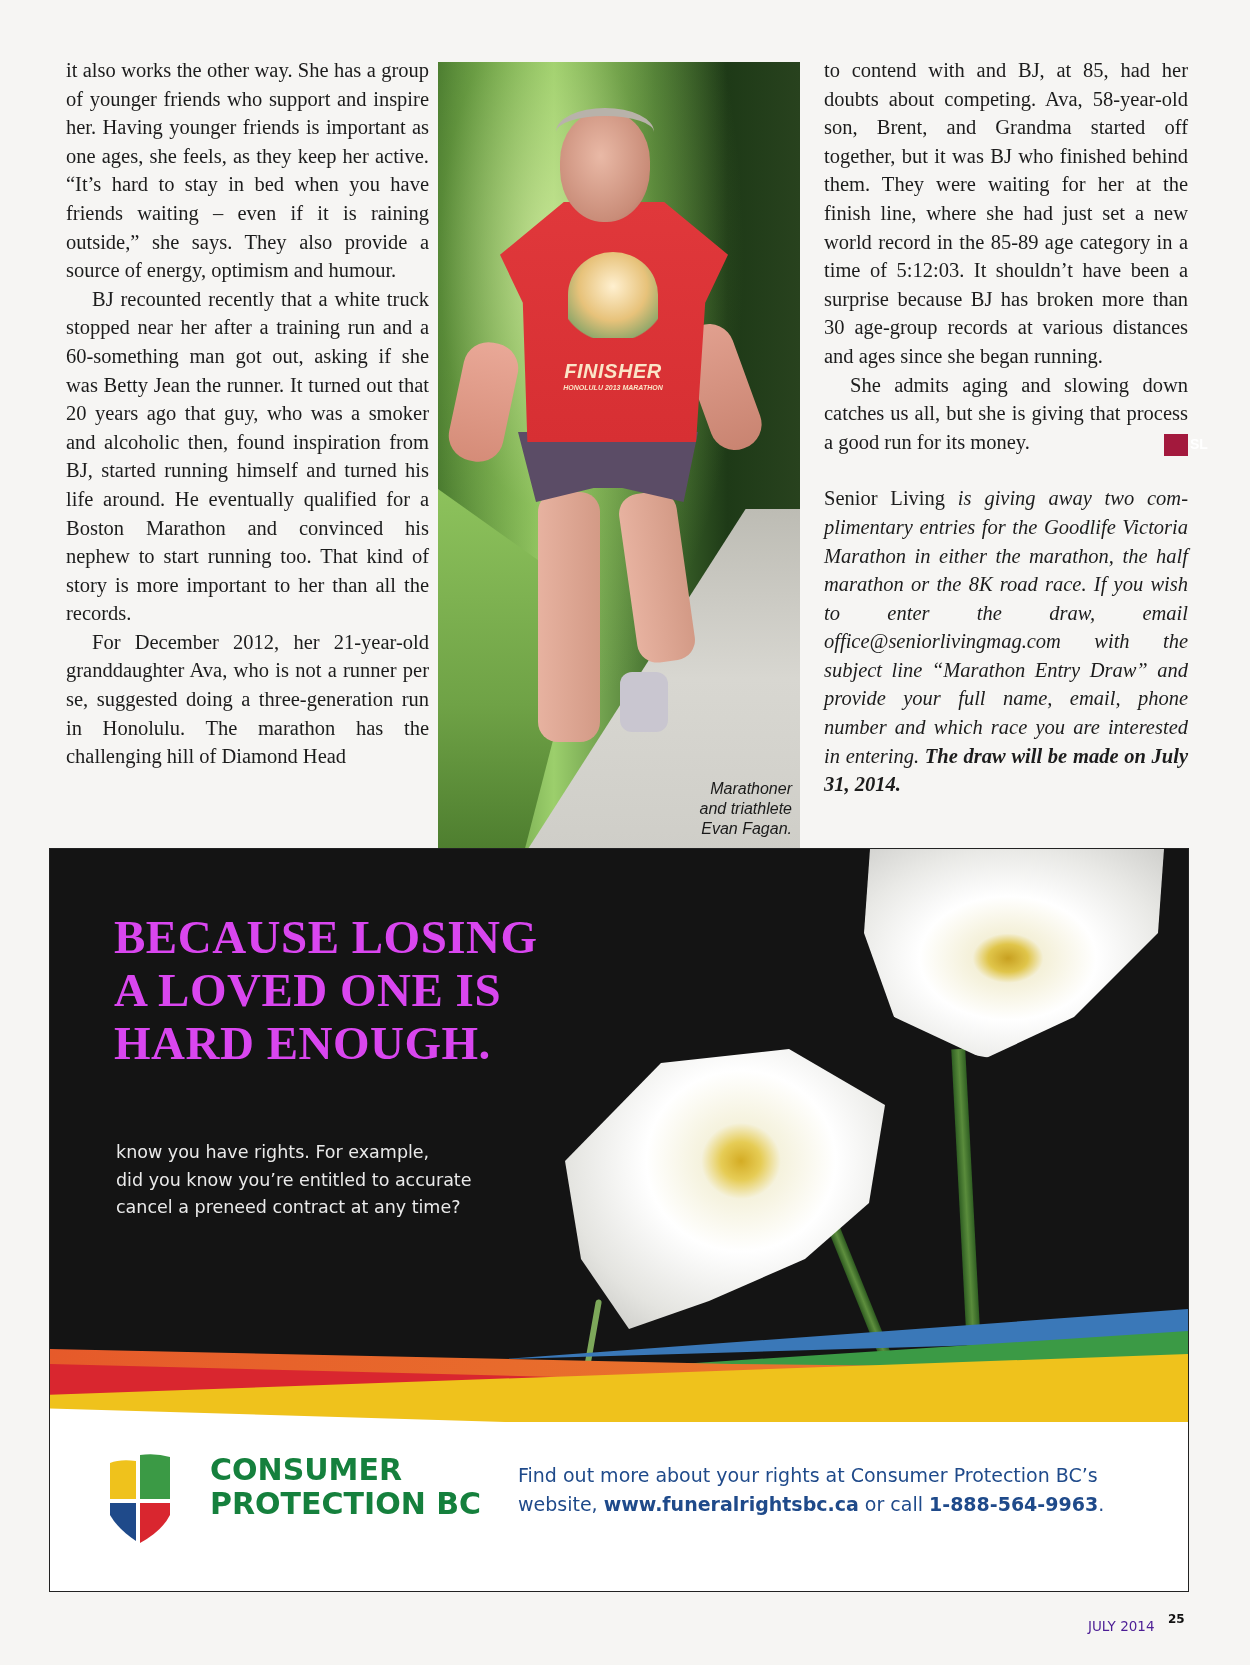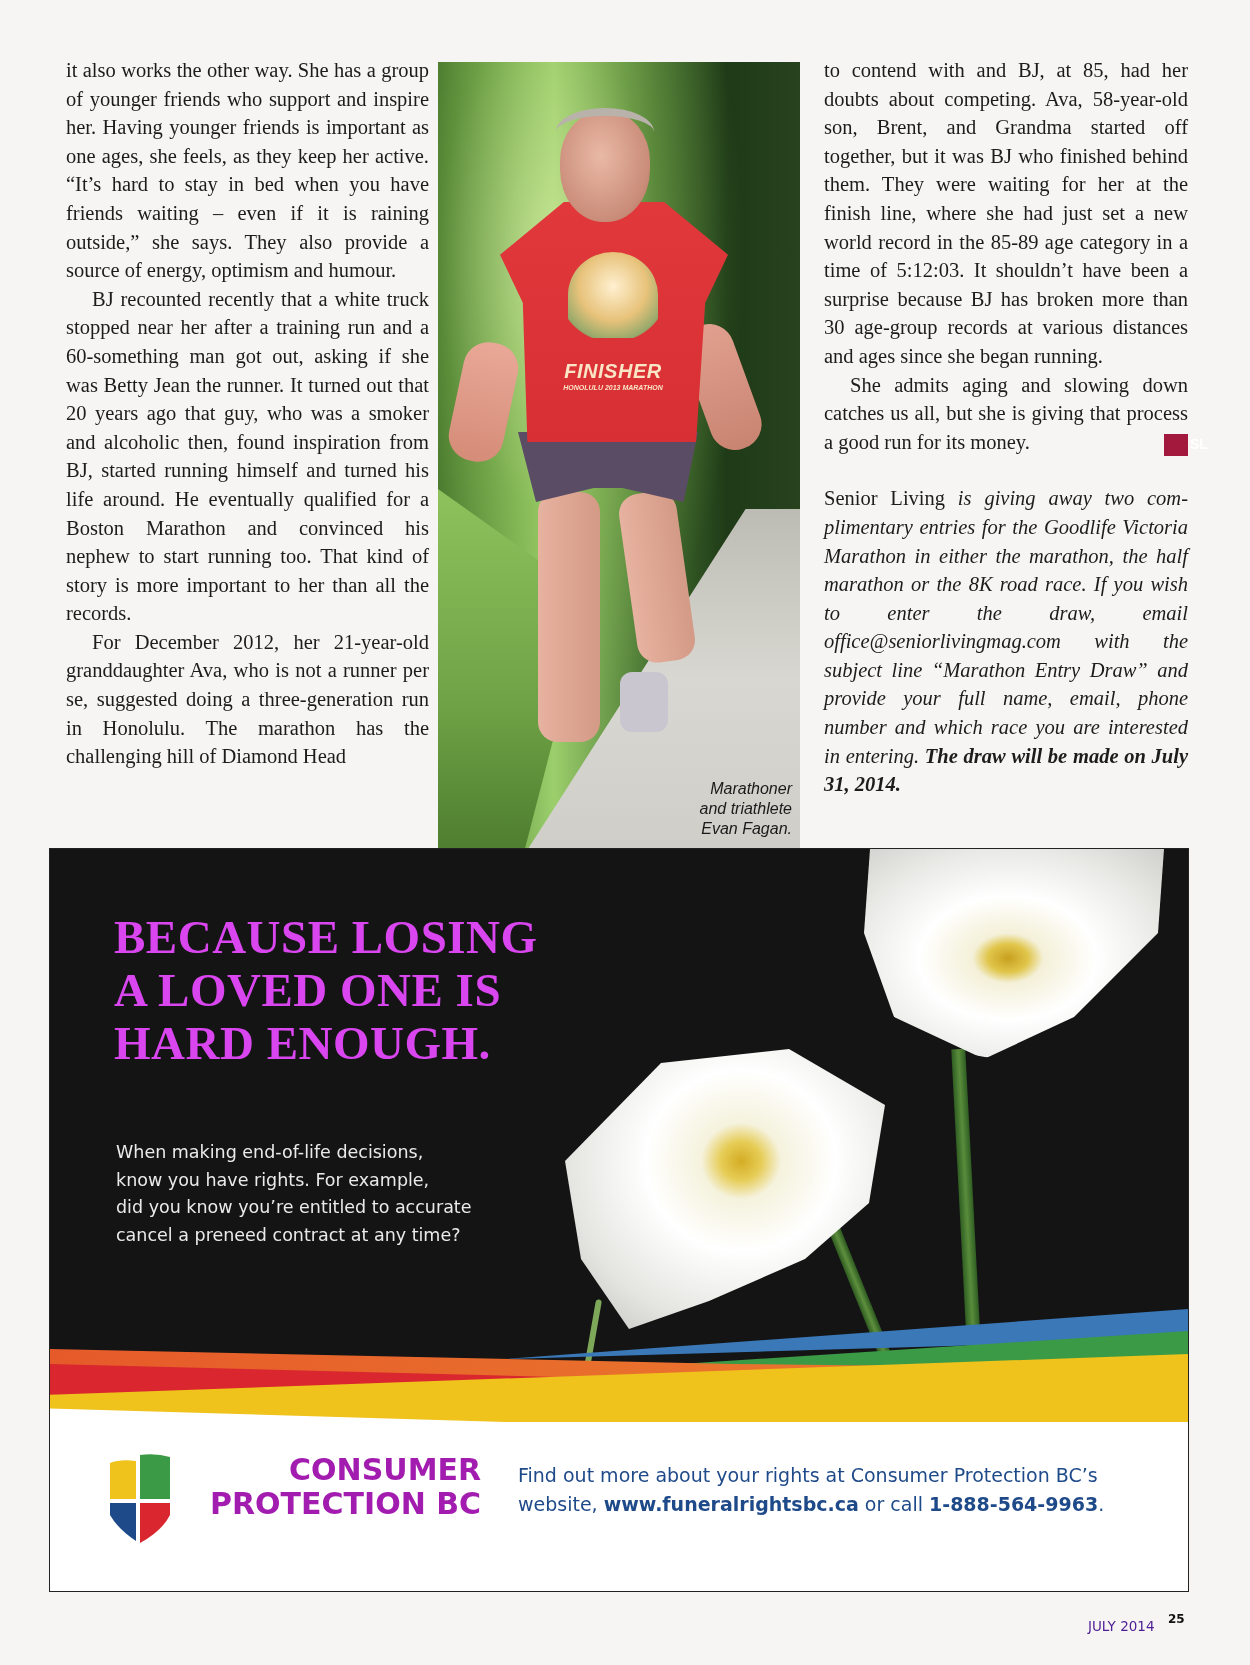--- a/index.html
+++ b/index.html
@@ -108,21 +108,21 @@
   .rainbow { position: absolute; left: 0; width: 100%; }
   .rb-blue   { top: 460px; height: 50px; background: #3a78b8; clip-path: polygon(40% 100%, 100% 0, 100% 60%, 40% 100%); }
   .rb-green  { top: 470px; height: 60px; background: #3b9a45; clip-path: polygon(35% 100%, 100% 20%, 100% 70%, 35% 100%); }
   .rb-orange { top: 500px; height: 50px; background: linear-gradient(90deg, #e65a2a, #e9732d 60%, #e9732d); clip-path: polygon(0 0, 60% 30%, 100% 40%, 100% 60%, 0 70%); }
   .rb-red    { top: 515px; height: 40px; background: #d9262f; clip-path: polygon(0 0, 55% 40%, 0 100%); }
   .rb-yellow { top: 505px; height: 68px; background: #efc21c; clip-path: polygon(0 60%, 100% 0, 100% 100%, 40% 100%, 0 80%); }
 
   .cpbc-logo { position: absolute; left: 60px; top: 600px; width: 60px; height: 96px; }
   .cpbc-name {
     position: absolute; left: 160px; top: 604px;
-    font-family: "DejaVu Sans", sans-serif; font-weight: bold; font-size: 30px; line-height: 34px; color: #a21caf; text-align: right;
+    font-family: "DejaVu Sans", sans-serif; font-weight: bold; font-size: 30px; line-height: 34px; color: #15803d;
   }
   .cpbc-info {
     position: absolute; left: 468px; top: 612px; width: 640px;
     font-family: "DejaVu Sans", sans-serif; font-size: 19px; line-height: 29px; color: #1f4a8a;
   }
   .cpbc-info b { font-weight: bold; }
 
   
   .footer-site {
     position: absolute; left: 503px; top: 1621px;
@@ -182,21 +182,20 @@
     <div class="lily stem-3"></div>
     <div class="lily lily-1"></div>
     <div class="lily lily-2"></div>
 
     <div class="ad-headline">
       <div>BECAUSE LOSING</div>
       <div>A LOVED ONE IS</div>
       <div>HARD ENOUGH.</div>
     </div>
     <div class="ad-body">
-      <div>When making end-of-life decisions,</div>
       <div>know you have rights. For example,</div>
       <div>did you know you’re entitled to accurate</div>
       <div>cancel a preneed contract at any time?</div>
     </div>
   </div>
 
   <div class="rainbow rb-blue"></div>
   <div class="rainbow rb-green"></div>
   <div class="rainbow rb-orange"></div>
   <div class="rainbow rb-red"></div>

